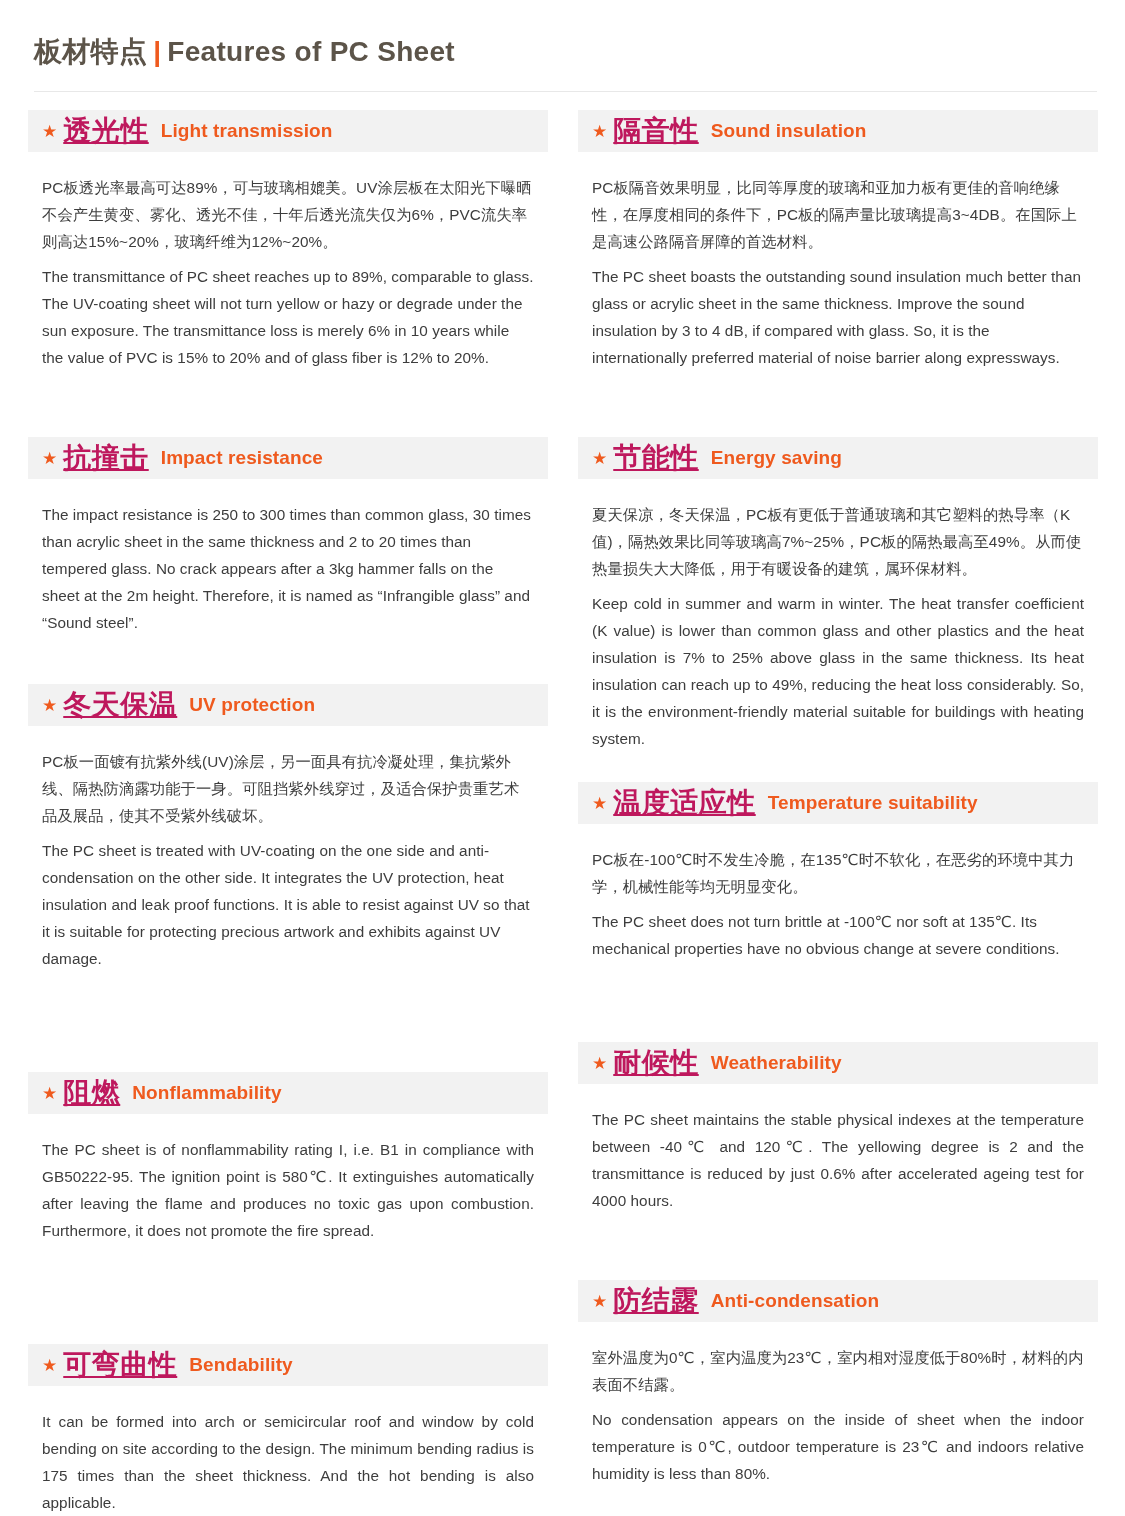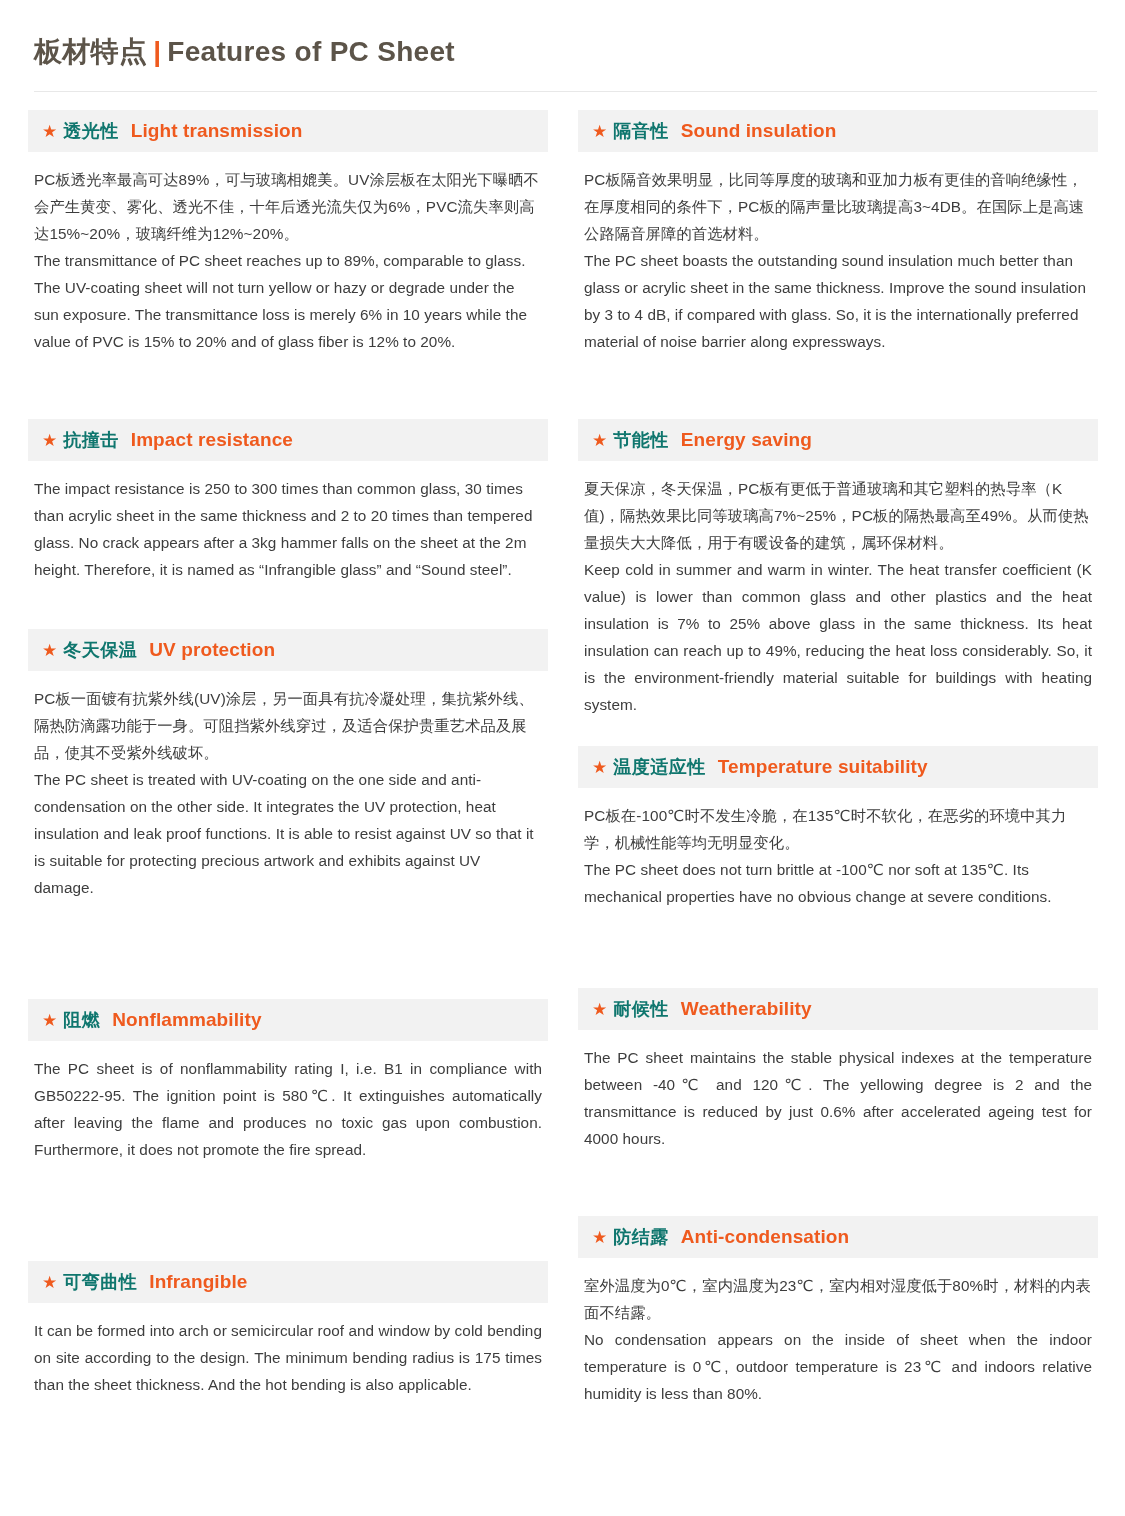--- a/index.html
+++ b/index.html
@@ -68,35 +68,36 @@
     padding-left: 14px;
     box-sizing: border-box;
   }
   .sec-star {
     color: #ef5a1e;
     font-size: 17px;
     line-height: 1;
     margin-right: 6px;
   }
   .sec-cn {
-    color: #0f766e;
-    font-weight: bold;
-    font-size: 18px;
+    color: #be185d;
+    font-weight: bold;
+    font-size: 28px;
     letter-spacing: 0.5px;
+    text-decoration: underline;
   }
   .sec-en {
     color: #ef5a1e;
     font-weight: bold;
     font-size: 19px;
     margin-left: 12px;
     letter-spacing: 0.1px;
   }
   .sec-body { padding: 14px 6px 0 6px; }
   p.cn, p.en {
-    margin: 0;
+    margin: 8px;
     color: #3d3d3d;
     font-size: 15.3px;
     line-height: 27px;
   }
   p.cn { letter-spacing: 0.1px; }
   p.en { letter-spacing: 0.05px; }
   p.just { text-align: justify; text-justify: inter-word; }
   .sp-sm  { height: 22px; }
   .sp-md  { height: 40px; }
   .sp-lg  { height: 58px; }
@@ -170,21 +171,21 @@
           <p class="en just">The PC sheet is of nonflammability rating I, i.e. B1 in compliance with GB50222-95. The ignition point is 580℃. It extinguishes automatically after leaving the flame and produces no toxic gas upon combustion. Furthermore, it does not promote the fire spread.</p>
         </div>
       </div>
 
       <div class="sp-xxl"></div>
 
       <div class="section">
         <div class="sec-head">
           <span class="sec-star">★</span>
           <span class="sec-cn">可弯曲性</span>
-          <span class="sec-en">Infrangible</span>
+          <span class="sec-en">Bendability</span>
         </div>
         <div class="sec-body">
           <p class="en just">It can be formed into arch or semicircular roof and window by cold bending on site according to the design. The minimum bending radius is 175 times than the sheet thickness. And the hot bending is also applicable.</p>
         </div>
       </div>
 
     </div>
 
     <div class="col">
 

